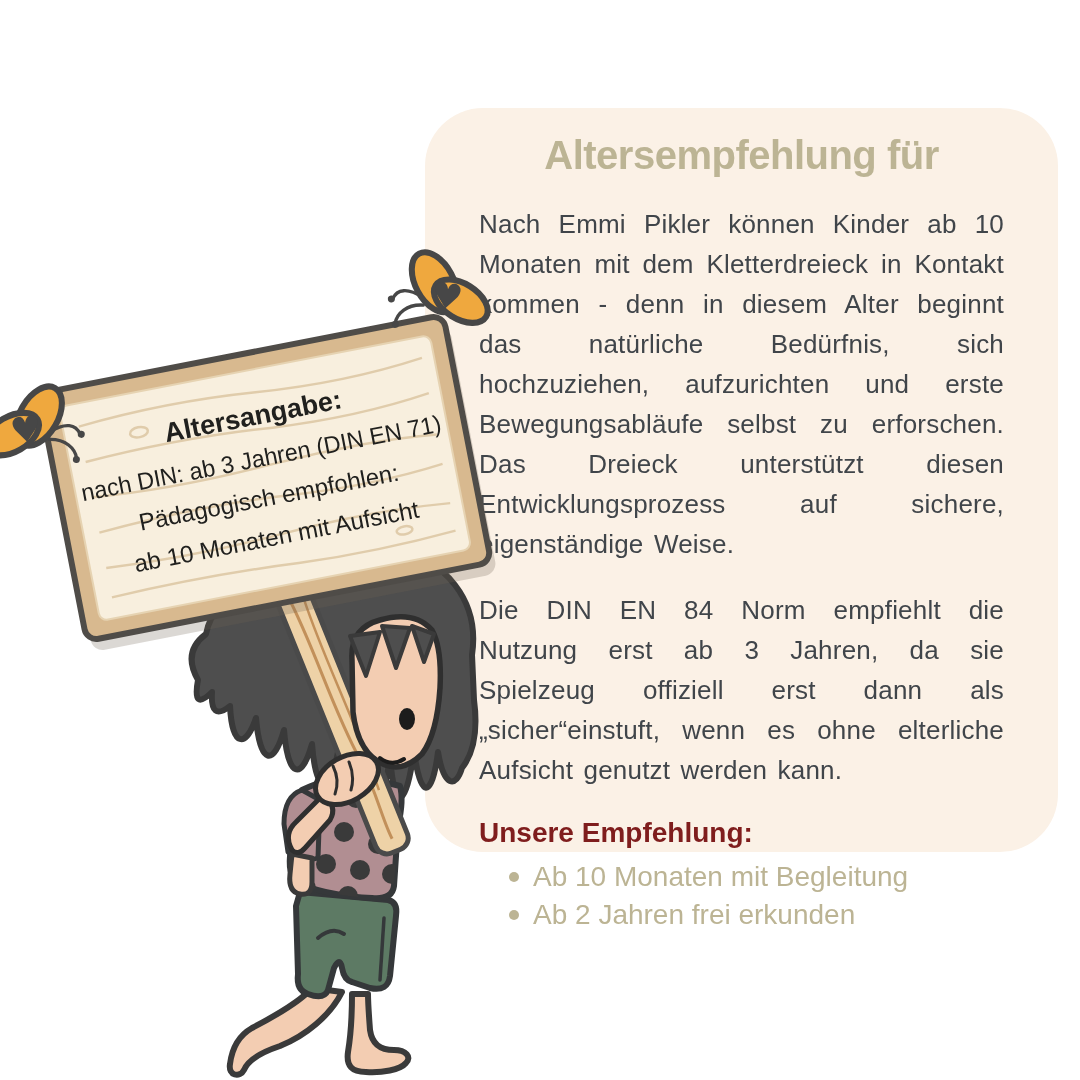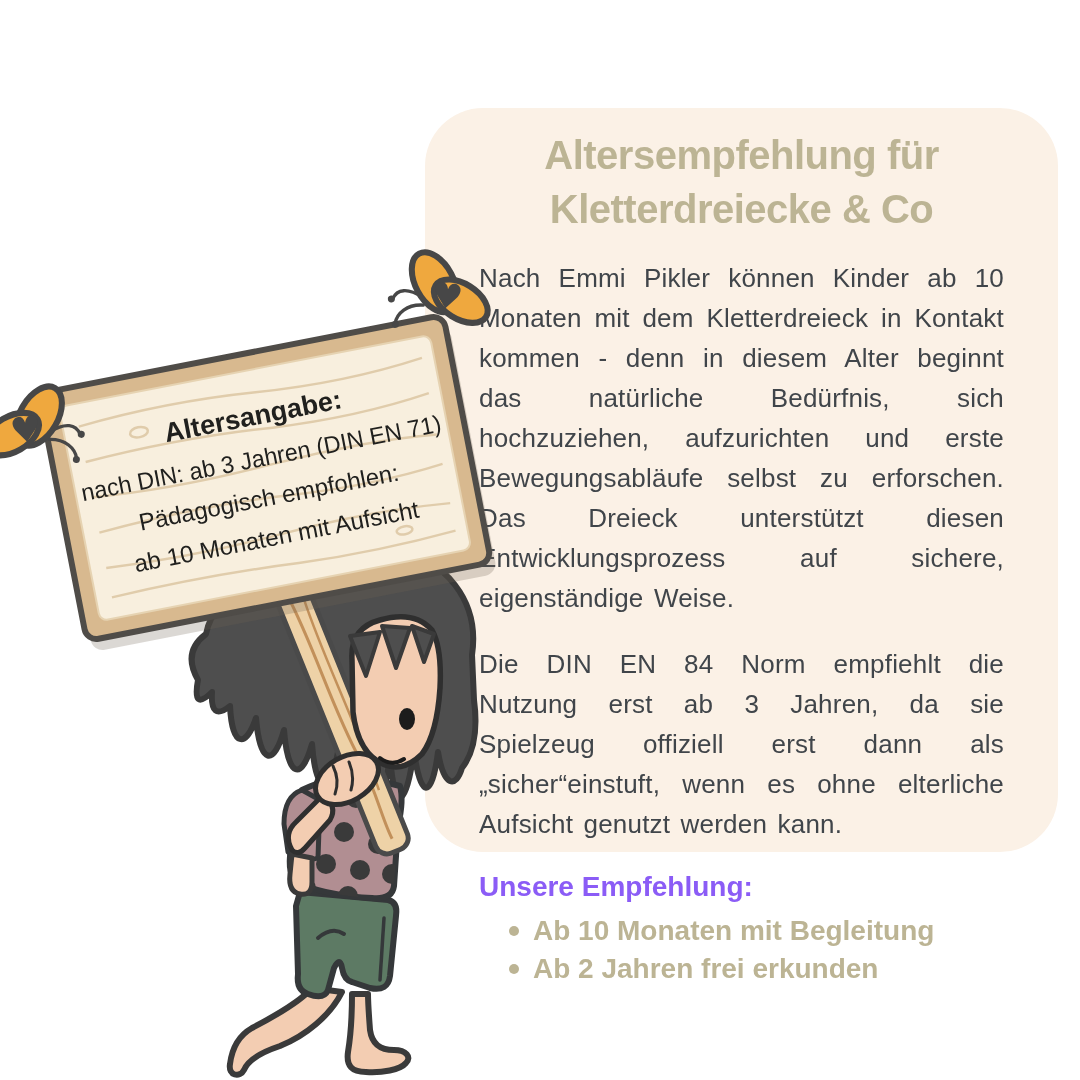--- a/index.html
+++ b/index.html
@@ -16,41 +16,40 @@
   .panel-title {
     margin:0 0 22px 0; text-align:center; color:#bcb494;
     font-size:40px; line-height:54px; font-weight:700; letter-spacing:-0.5px;
   }
   .panel-title span { display:block; }
   .body-par {
     margin:0 0 26px 0; color:#40454a; font-size:26px; line-height:40px;
     text-align:justify; word-spacing:3px; letter-spacing:0.2px; font-weight:400;
   }
   .rec-heading {
-    margin:0 0 8px 0; color:#8b5cf6; font-size:28px; font-weight:700; line-height:34px;
+    margin:0 0 8px 0; color:#7f1d1d; font-size:28px; font-weight:700; line-height:34px;
   }
   .rec-list { list-style:none; margin:0; padding:0 0 0 30px; }
   .rec-item {
     display:flex; align-items:center; gap:14px;
-    color:#bcb494; font-size:28px; font-weight:700; line-height:38px;
+    color:#bcb494; font-size:28px; font-weight:400; line-height:38px;
   }
   .rec-dot { width:10px; height:10px; border-radius:50%; background:#bcb494; flex:0 0 auto; }
   
   .illu { position:absolute; left:0; top:0; width:1080px; height:1080px; z-index:2; pointer-events:none; }
   .sign-text { font-family:"Liberation Sans", sans-serif; fill:#20201e; }
 </style>
 </head>
 <body>
 
 <div class="canvas">
 
   <section class="panel">
     <h1 class="panel-title">
       <span>Altersempfehlung für</span>
-      <span>Kletterdreiecke &amp; Co</span>
     </h1>
     <p class="body-par">Nach Emmi Pikler können Kinder ab 10 Monaten mit dem Kletterdreieck in Kontakt kommen - denn in diesem Alter beginnt das natürliche Bedürfnis, sich hochzuziehen, aufzurichten und erste Bewegungsabläufe selbst zu erforschen. Das Dreieck unterstützt diesen Entwicklungsprozess auf sichere, eigenständige Weise.</p>
     <p class="body-par">Die DIN EN 84 Norm empfiehlt die Nutzung erst ab 3 Jahren, da sie Spielzeug offiziell erst dann als „sicher“einstuft, wenn es ohne elterliche Aufsicht genutzt werden kann.</p>
     <div>
       <h2 class="rec-heading">Unsere Empfehlung:</h2>
       <ul class="rec-list">
         <li class="rec-item">
           <span class="rec-dot"></span>
           <span>Ab 10 Monaten mit Begleitung</span>
         </li>

